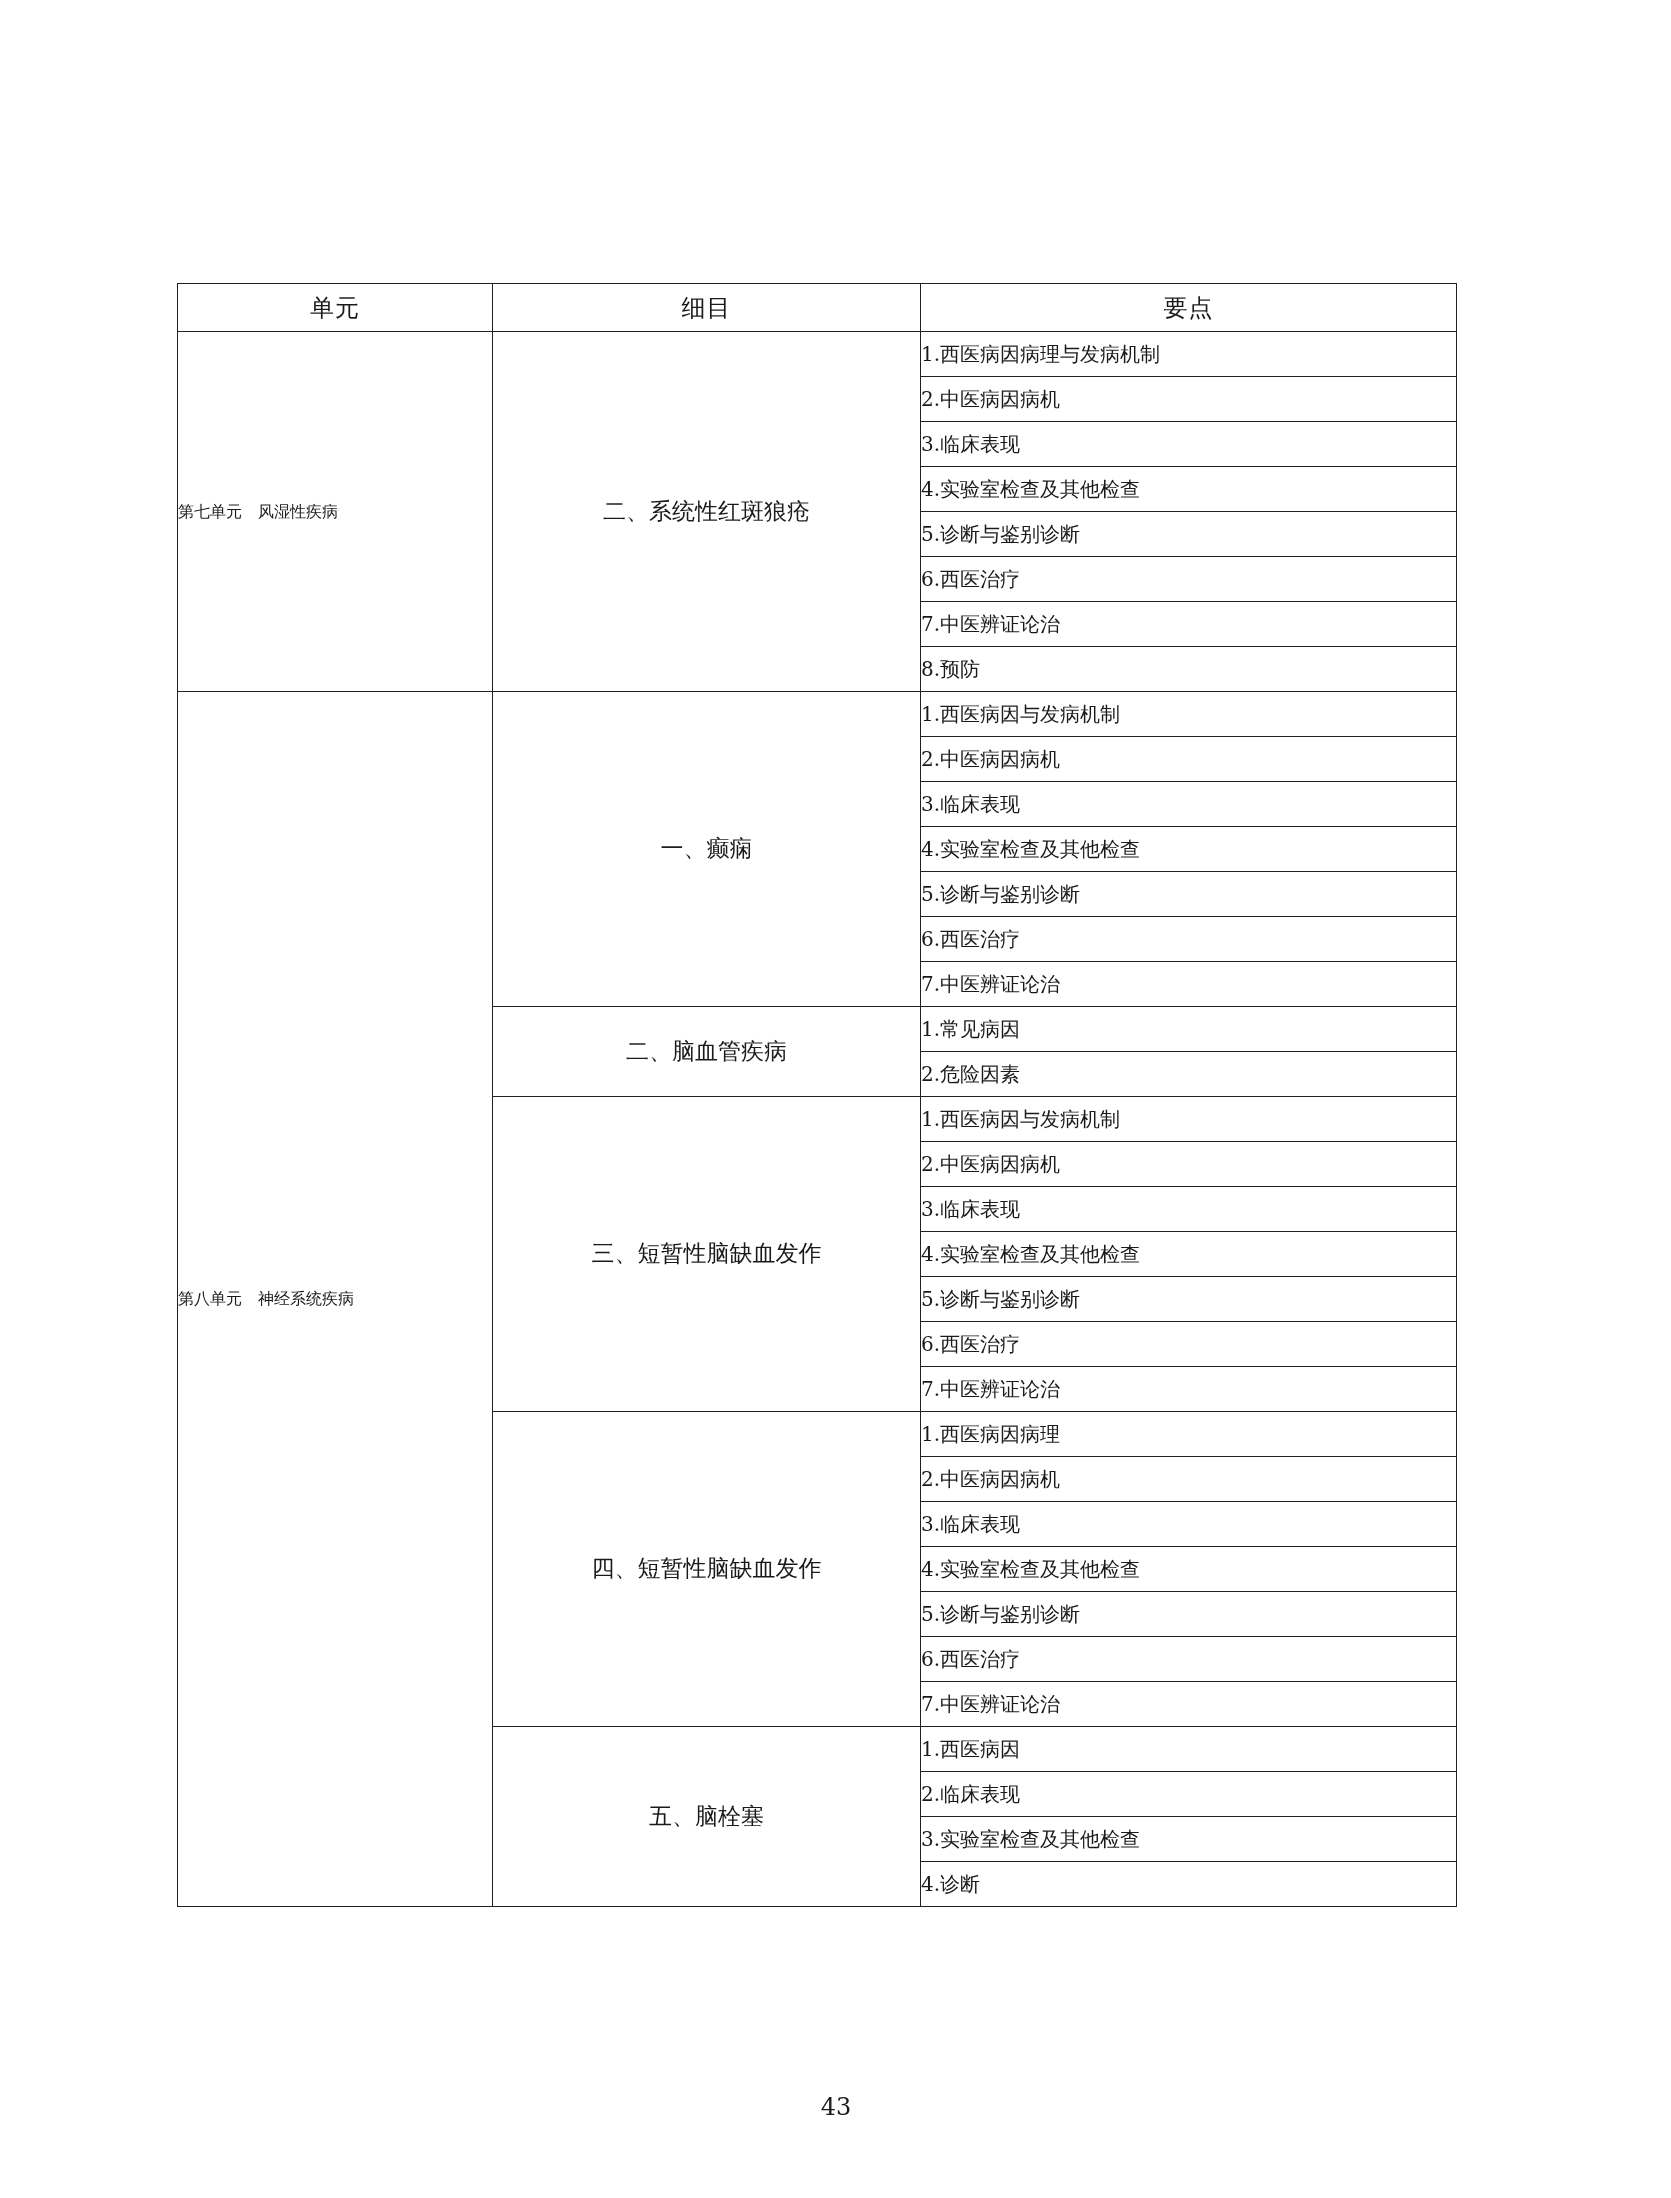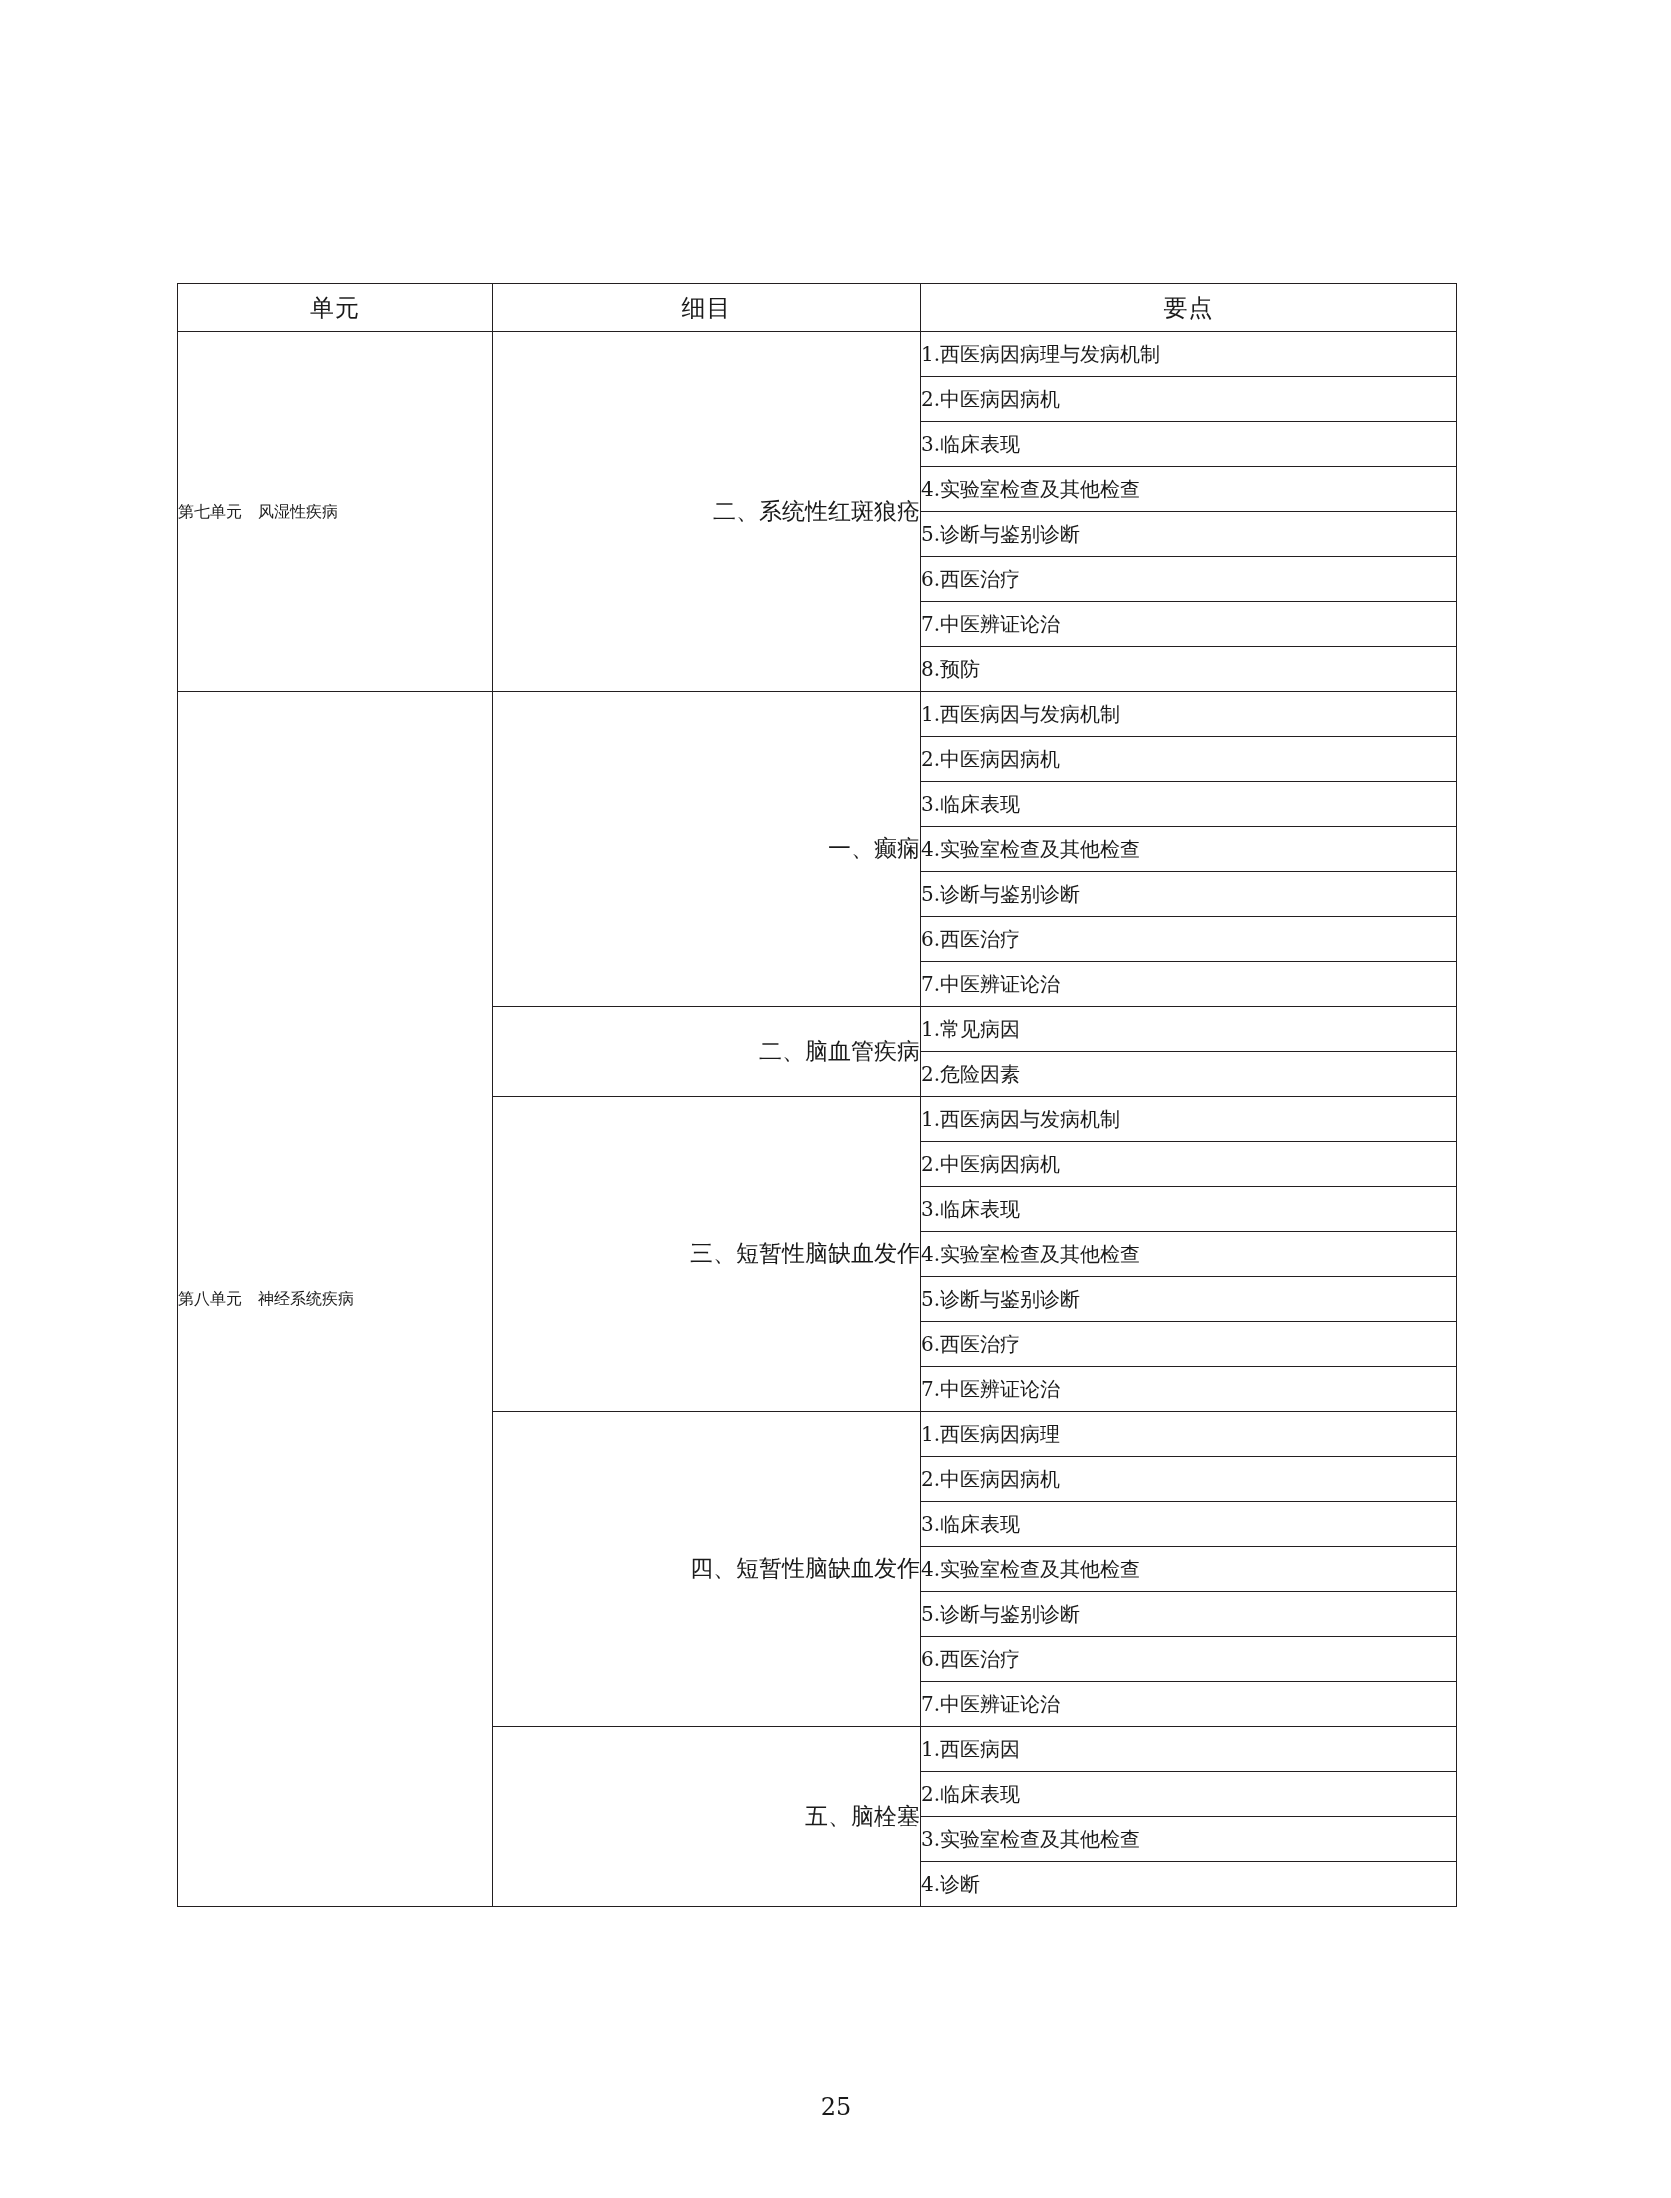--- a/index.html
+++ b/index.html
@@ -65,21 +65,21 @@
 
   .unit-cell {
     text-align: left;
     padding-left: 19px;
     font-size: 16px;
     line-height: 1.35;
     white-space: pre;
   }
 
   .detail-cell {
-    text-align: right;
+    text-align: center;
     padding-left: 21px;
     font-size: 23px;
     line-height: 1.35;
     white-space: pre;
   }
 
   .point-cell {
     height: 44px;
     text-align: left;
     padding-left: 13.4px;
@@ -227,16 +227,16 @@
         </tr>
         <tr>
           <td class="point-cell">3.实验室检查及其他检查</td>
         </tr>
         <tr>
           <td class="point-cell">4.诊断</td>
         </tr>
       </tbody>
   </table>
 
-  <div class="page-number">25</div>
+  <div class="page-number">43</div>
 
 </div>
 
 
 </body></html>

